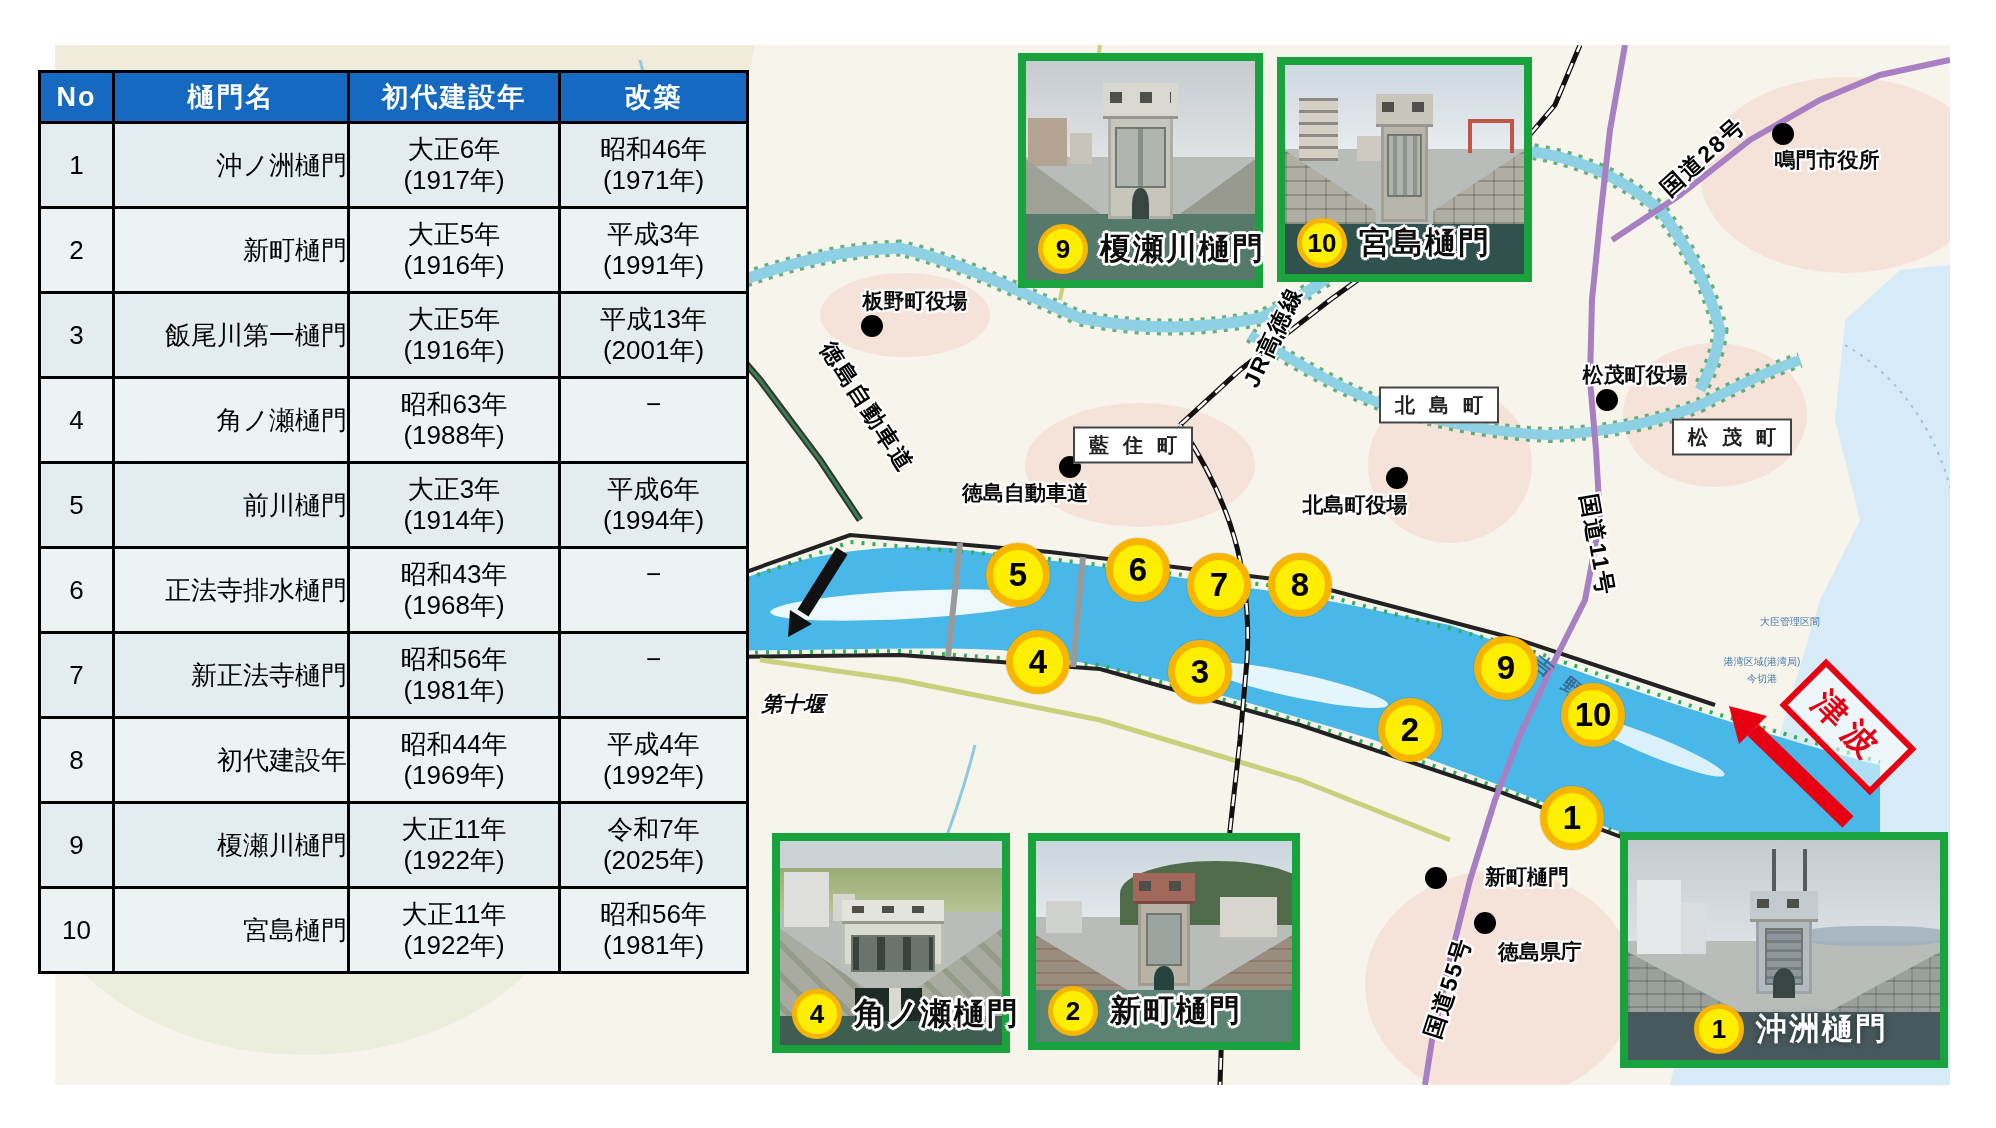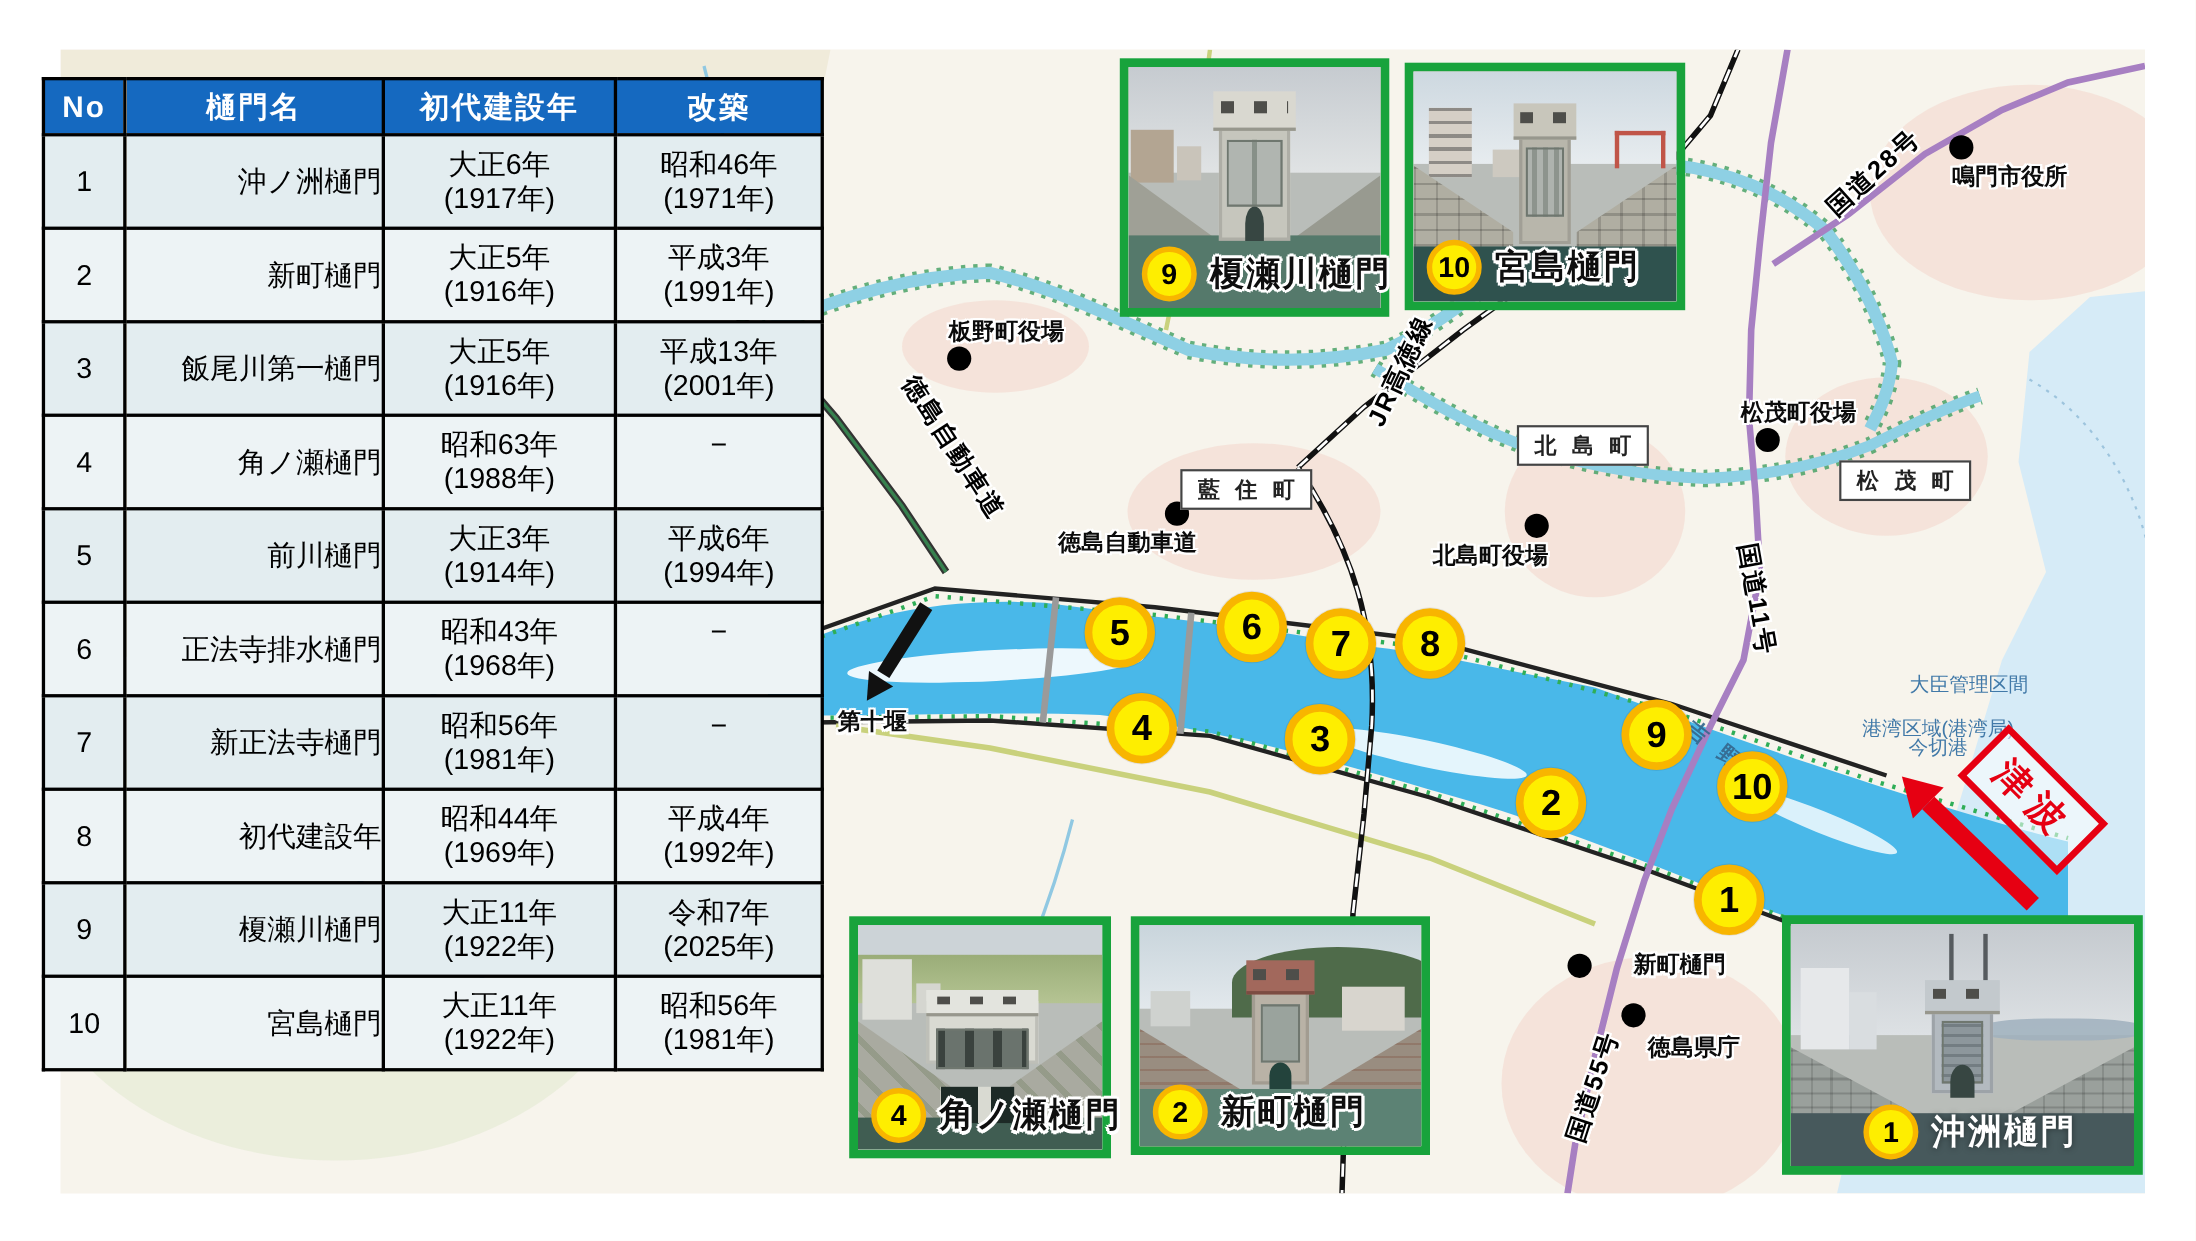--- a/index.html
+++ b/index.html
@@ -27,21 +27,21 @@
         font-weight:600;color:#0b0b0b;white-space:nowrap;z-index:4}
   .place-dot{position:absolute;width:22px;height:22px;background:#000;border-radius:50%;
         transform:translate(-50%,-50%);z-index:4}
   .boxed-label{position:absolute;transform:translate(-50%,-50%);font-size:20px;
         font-weight:600;color:#222;background:#fff;border:2px solid #444;
         letter-spacing:14px;padding:3px 0 3px 14px;white-space:nowrap;z-index:4}
   .road-label{position:absolute;font-size:23px;font-weight:bold;color:#000;
         white-space:nowrap;z-index:4;letter-spacing:2px}
   .river-label{position:absolute;font-size:20px;font-weight:600;color:#35678d;
         letter-spacing:16px;white-space:nowrap;z-index:3;opacity:.9}
-  .small-label{position:absolute;transform:translate(-50%,-50%);font-size:18px;
+  .small-label{position:absolute;transform:translate(-50%,-50%);font-size:10px;
         color:#4179a8;white-space:nowrap;z-index:3}
 
   
   .tsunami{position:absolute;border:6px solid #e60012;color:#e60012;
         background:rgba(255,255,255,.55);font-size:34px;font-weight:bold;
         padding:4px 16px;letter-spacing:8px;white-space:nowrap;z-index:6;
         transform:translate(-50%,-50%) rotate(45deg)}
 
   
   .gate-table{position:absolute;left:38px;top:70px;border-collapse:collapse;
@@ -225,21 +225,21 @@
     <div class="place-label halo" style="left: 1355px; top: 505px;">北島町役場</div>
     <div class="place-dot" style="left: 1397px; top: 478px;"></div>
     <div class="place-label halo" style="left: 1635px; top: 375px;">松茂町役場</div>
     <div class="place-dot" style="left: 1607px; top: 400px;"></div>
     <div class="place-label halo" style="left: 1827px; top: 160px;">鳴門市役所</div>
     <div class="place-dot" style="left: 1783px; top: 134px;"></div>
     <div class="place-label halo" style="left: 1527px; top: 877px;">新町樋門</div>
     <div class="place-dot" style="left: 1436px; top: 878px;"></div>
     <div class="place-label halo" style="left: 1540px; top: 952px;">徳島県庁</div>
     <div class="place-dot" style="left: 1485px; top: 923px;"></div>
-    <div class="place-label halo" style="left: 793px; top: 656px;">第十堰</div>
+    <div class="place-label halo" style="left: 793px; top: 704px; font-style: italic;">第十堰</div>
     <div class="boxed-label" style="left: 1133px; top: 445px;">藍住町</div>
     <div class="boxed-label" style="left: 1439px; top: 405px;">北島町</div>
     <div class="boxed-label" style="left: 1732px; top: 437px;">松茂町</div>
     <div class="road-label halo" style="left: 867px; top: 407px; transform: translate(-50%, -50%) rotate(57deg);">徳島自動車道</div>
     <div class="road-label halo" style="left: 1273px; top: 337px; transform: translate(-50%, -50%) rotate(-65deg);">JR高徳線</div>
     <div class="road-label halo" style="left: 1703px; top: 157px; transform: translate(-50%, -50%) rotate(-42deg);">国道28号</div>
     <div class="road-label halo" style="left: 1597px; top: 545px; transform: translate(-50%, -50%) rotate(80deg);">国道11号</div>
     <div class="road-label halo" style="left: 1448px; top: 988px; transform: translate(-50%, -50%) rotate(-72deg);">国道55号</div>
     <div class="river-label" style="left: 1578px; top: 693px; transform: translate(-50%, -50%) rotate(38deg);">吉野川</div>
     <div class="small-label" style="left: 1790px; top: 622px;">大臣管理区間</div>

